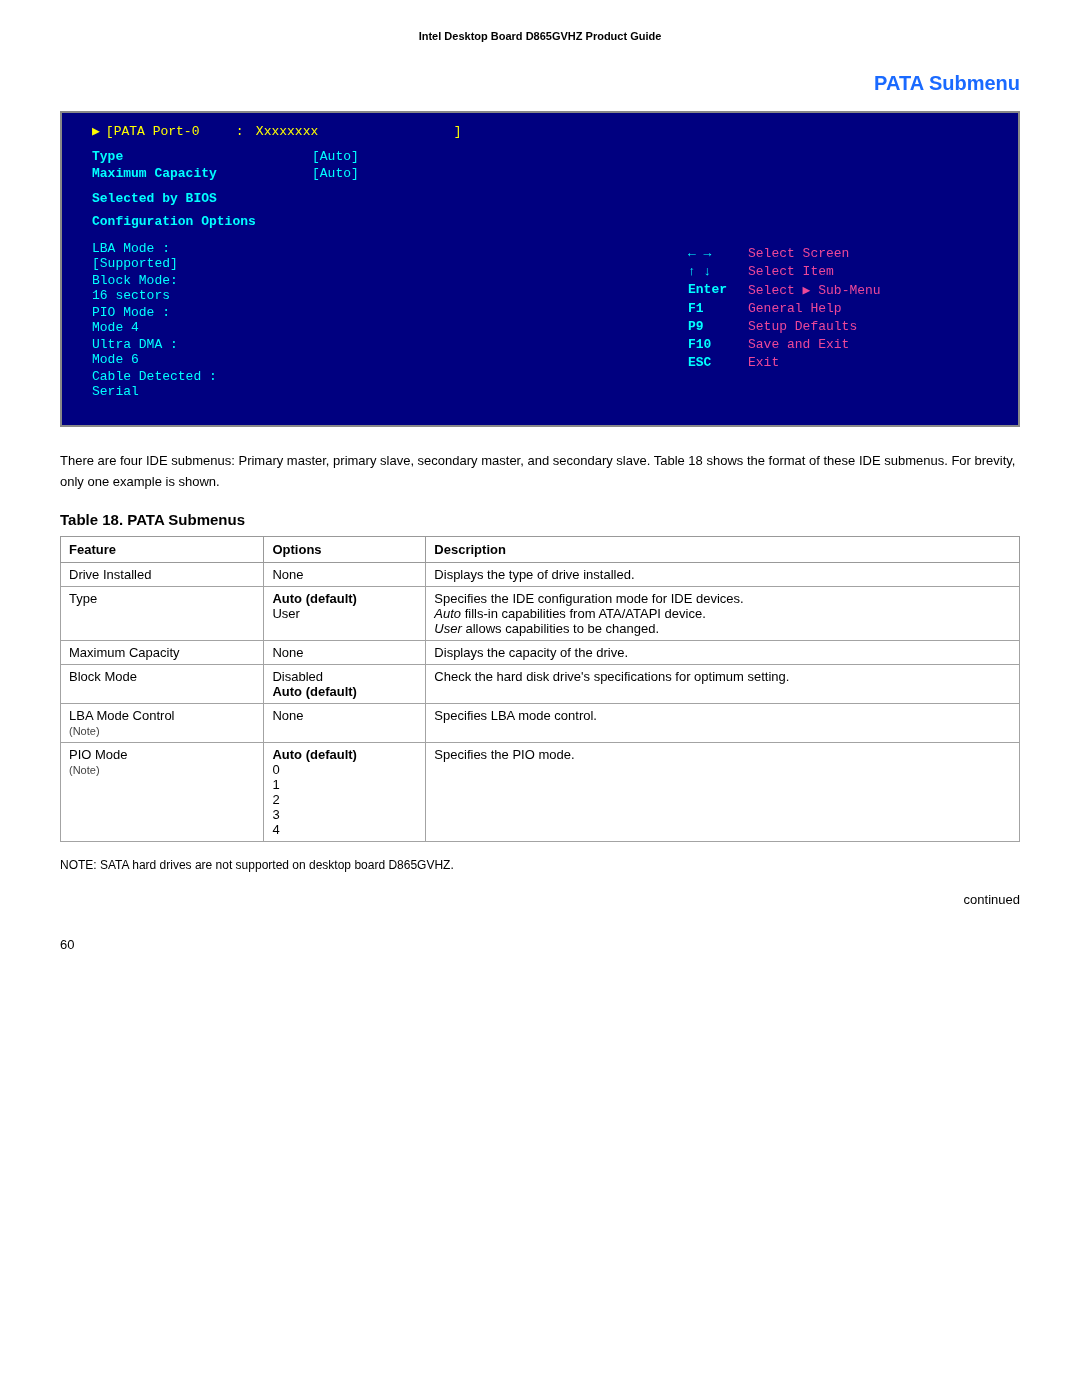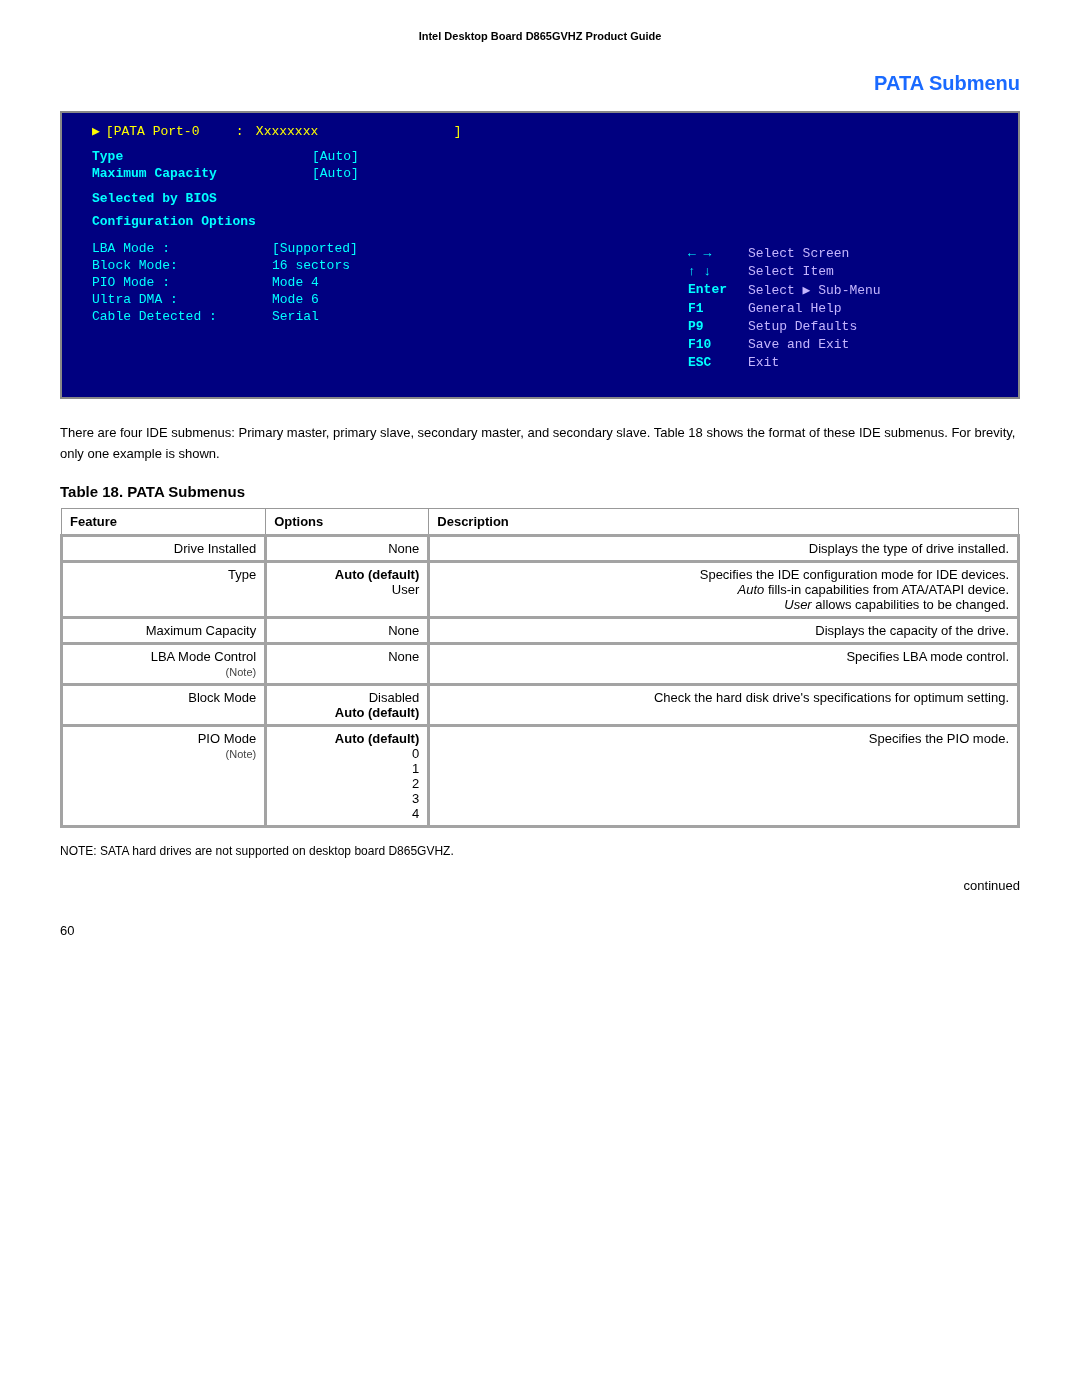--- a/index.html
+++ b/index.html
@@ -84,20 +84,21 @@
       color: #00ffff;
     }
     .bios-config-label {
       color: #00ffff;
       font-weight: bold;
       margin-top: 8px;
     }
     .bios-details-row {
       display: flex;
       margin: 2px 0;
+      flex-direction: column;
     }
     .bios-details-label {
       color: #00ffff;
       min-width: 180px;
     }
     .bios-details-value {
       color: #00ffff;
     }
     .bios-split {
       display: flex;
@@ -114,21 +115,21 @@
       margin: 3px 0;
       color: #00ffff;
       font-size: 13px;
     }
     .bios-key {
       color: #00ffff;
       min-width: 60px;
       font-weight: bold;
     }
     .bios-key-desc {
-      color: #c4b5fd;
+      color: #ec4899;
     }
     .bios-arrows {
       color: #00ffff;
       min-width: 60px;
     }
     .intro-text {
       font-size: 13px;
       line-height: 1.6;
       margin-bottom: 18px;
       color: #000;
@@ -146,24 +147,23 @@
       margin-bottom: 16px;
     }
     table th {
       border: 1px solid #999;
       padding: 5px 8px;
       text-align: left;
       background: #fff;
       font-weight: bold;
     }
     table td {
-      border: 3px solid #a3a3a3;
+      border: 1px solid #a3a3a3;
       padding: 4px 8px;
       vertical-align: top;
-      text-align: right;
     }
     .bold { font-weight: bold; }
     .italic { font-style: italic; }
     .note-text {
       font-size: 12px;
       margin-top: 8px;
       margin-bottom: 20px;
     }
     .continued-text {
       text-align: right;
@@ -314,35 +314,35 @@
       </td>
     </tr>
 
     <tr>
       <td>Maximum Capacity</td>
       <td>None</td>
       <td>Displays the capacity of the drive.</td>
     </tr>
 
     <tr>
+      <td>Block Mode</td>
+      <td>
+        <span>Disabled</span><br>
+        <span class="bold">Auto (default)</span>
+      </td>
+      <td>Check the hard disk drive's specifications for optimum setting.</td>
+    </tr>
+
+    <tr>
       <td>
         LBA Mode Control<br>
         <span class="sub-note">(Note)</span>
       </td>
       <td>None</td>
       <td>Specifies LBA mode control.</td>
-    </tr>
-
-    <tr>
-      <td>Block Mode</td>
-      <td>
-        <span>Disabled</span><br>
-        <span class="bold">Auto (default)</span>
-      </td>
-      <td>Check the hard disk drive's specifications for optimum setting.</td>
     </tr>
 
     <tr>
       <td>
         PIO Mode<br>
         <span class="sub-note">(Note)</span>
       </td>
       <td>
         <span class="bold">Auto (default)</span><br>
         <span>0</span><br>

